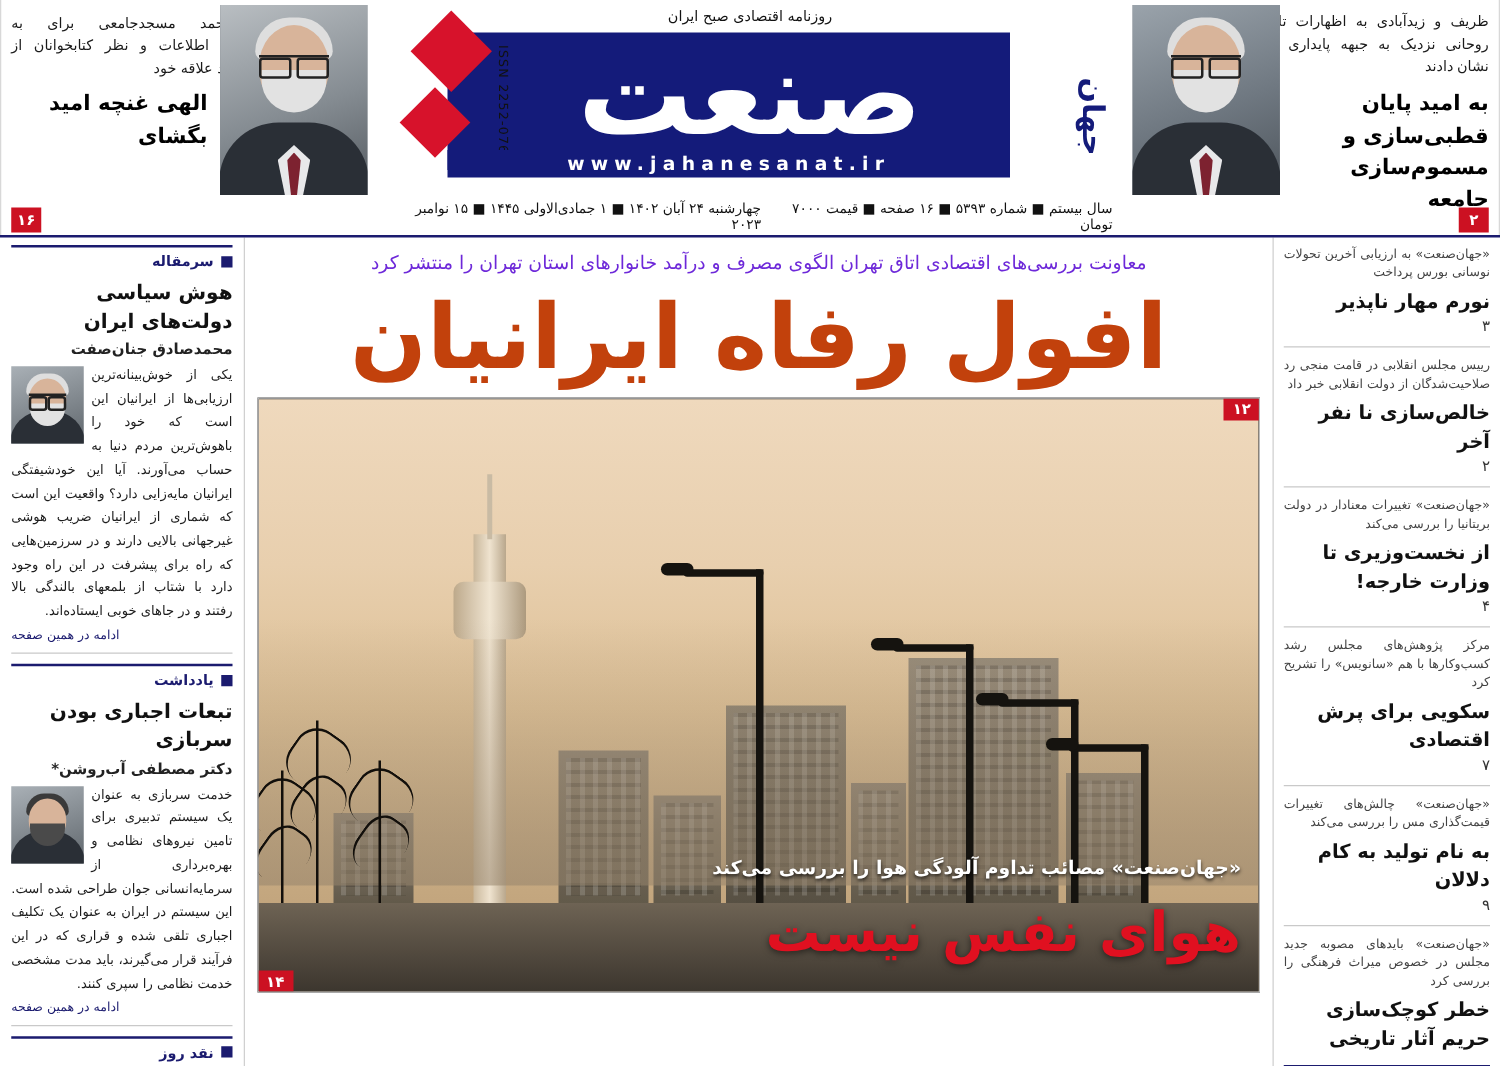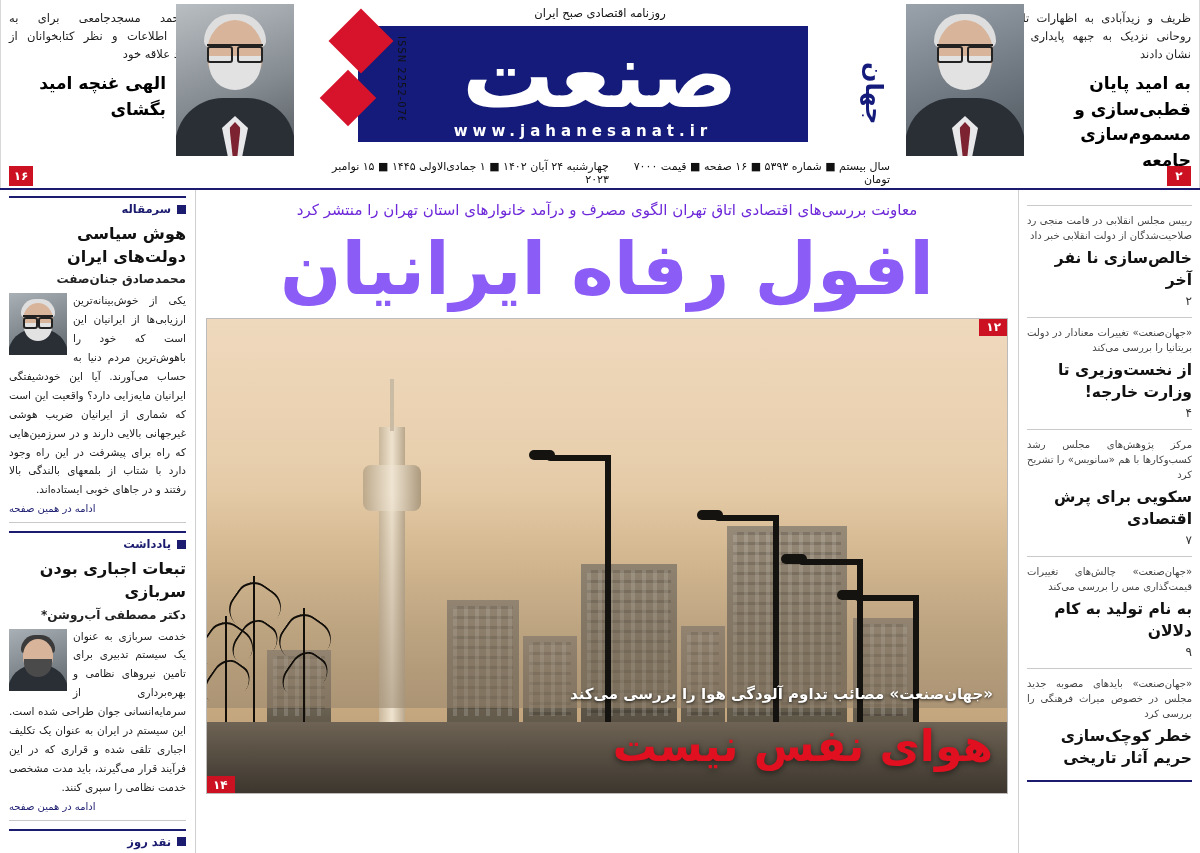--- a/index.html
+++ b/index.html
@@ -189,21 +189,21 @@
     border-top: 2px solid #1b1b6f; padding-top: 5px; margin-top: 10px;
   }
 
   
   .col-center { flex: 1; padding: 4px 10px 0 10px; position: relative; }
   .lede {
     text-align: center; font-size: 15px; color:#6d28d9; line-height:1.6;
     margin: 4px 0 2px;
   }
   .main-title {
-    text-align: center; font-weight: bold; color:#8b5cf6;
+    text-align: center; font-weight: bold; color:#c2410c;
     font-size: 72px; line-height: 1.25; margin: 2px 0 4px;
     letter-spacing: -1px;
   }
   .photo-box {
     position: relative; width: 100%; height: 476px;
     background: #2b2b2b; overflow: hidden; border: 1px solid #bbb;
   }
   .sky {
     position:absolute; inset:0;
     background: linear-gradient(180deg,#efd9bd 0%,#e8cfae 28%,#ddc096 52%,#cbae85 74%,#b79a74 100%);
@@ -380,20 +380,25 @@
       <div class="mh-text">ظریف و زیدآبادی به اظهارات تازه یک روحانی نزدیک به جبهه پایداری واکنش نشان دادند</div>
       <div class="mh-title">به امید پایان قطبی‌سازی و مسموم‌سازی جامعه</div>
       <div class="pagebox pl">۲</div>
     </div>
   </div>
 
   <div class="body-grid">
 
     <div class="col-right">
 
+      <div>
+        <div class="kicker">«جهان‌صنعت» به ارزیابی آخرین تحولات نوسانی بورس پرداخت</div>
+        <div class="hl">نورم مهار ناپذیر</div>
+        <div class="pnum">۳</div>
+      </div>
       <div class="rule"></div>
 
       <div>
         <div class="kicker">رییس مجلس انقلابی در قامت منجی رد صلاحیت‌شدگان از دولت انقلابی خبر داد</div>
         <div class="hl">خالص‌سازی نا نفر آخر</div>
         <div class="pnum">۲</div>
       </div>
       <div class="rule"></div>
 
       <div>

